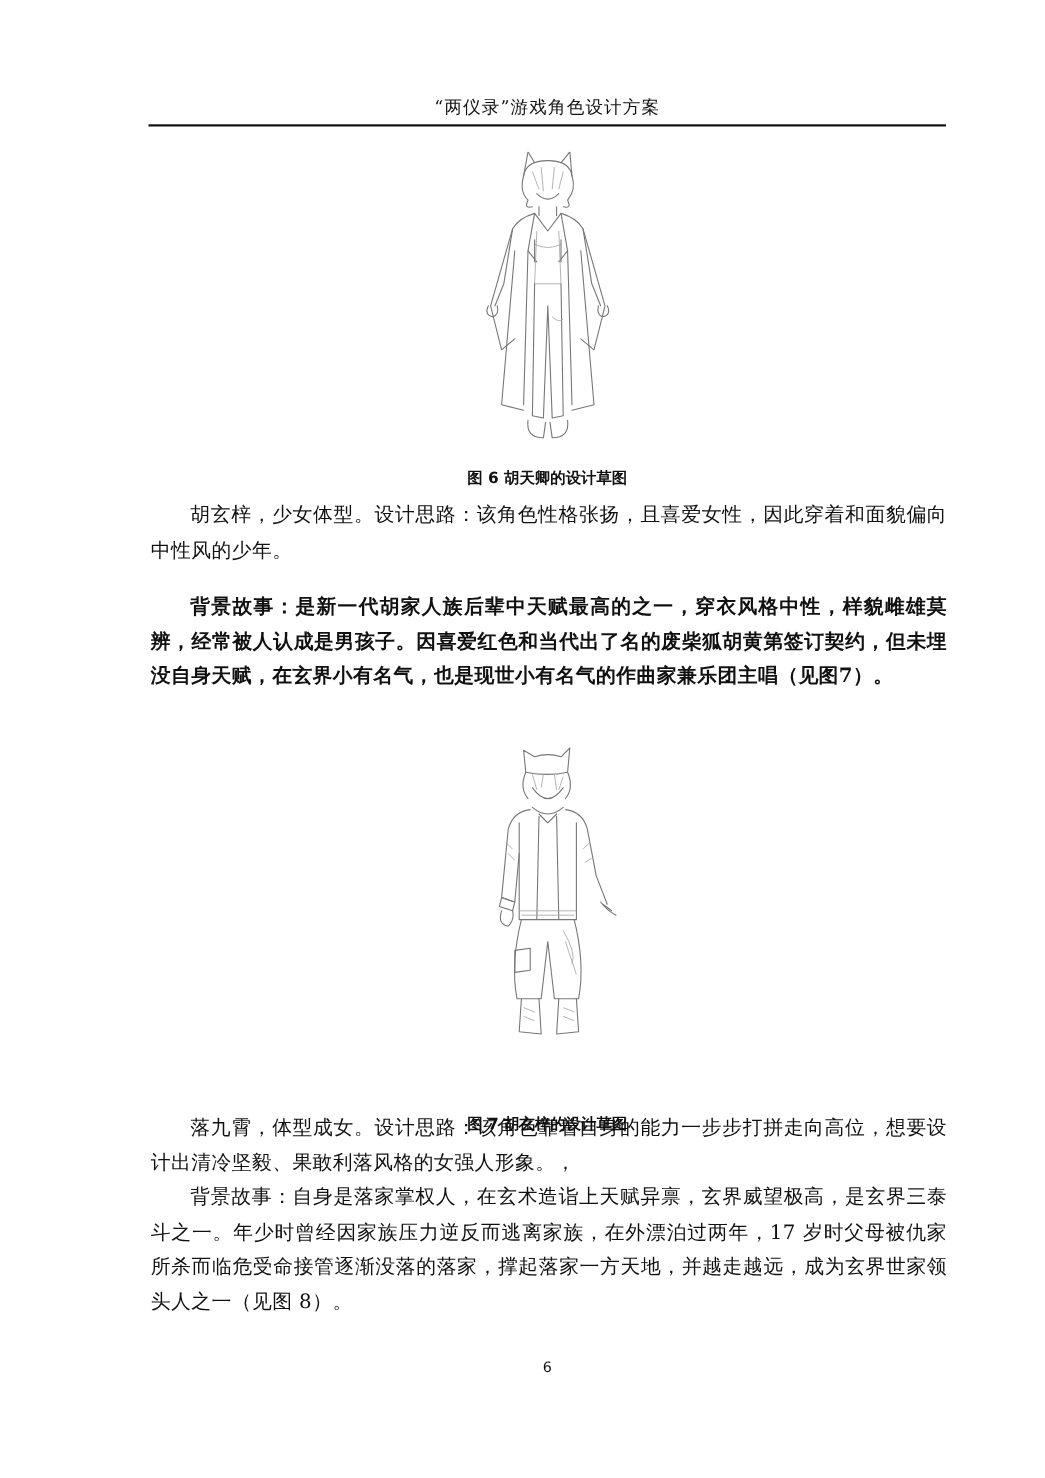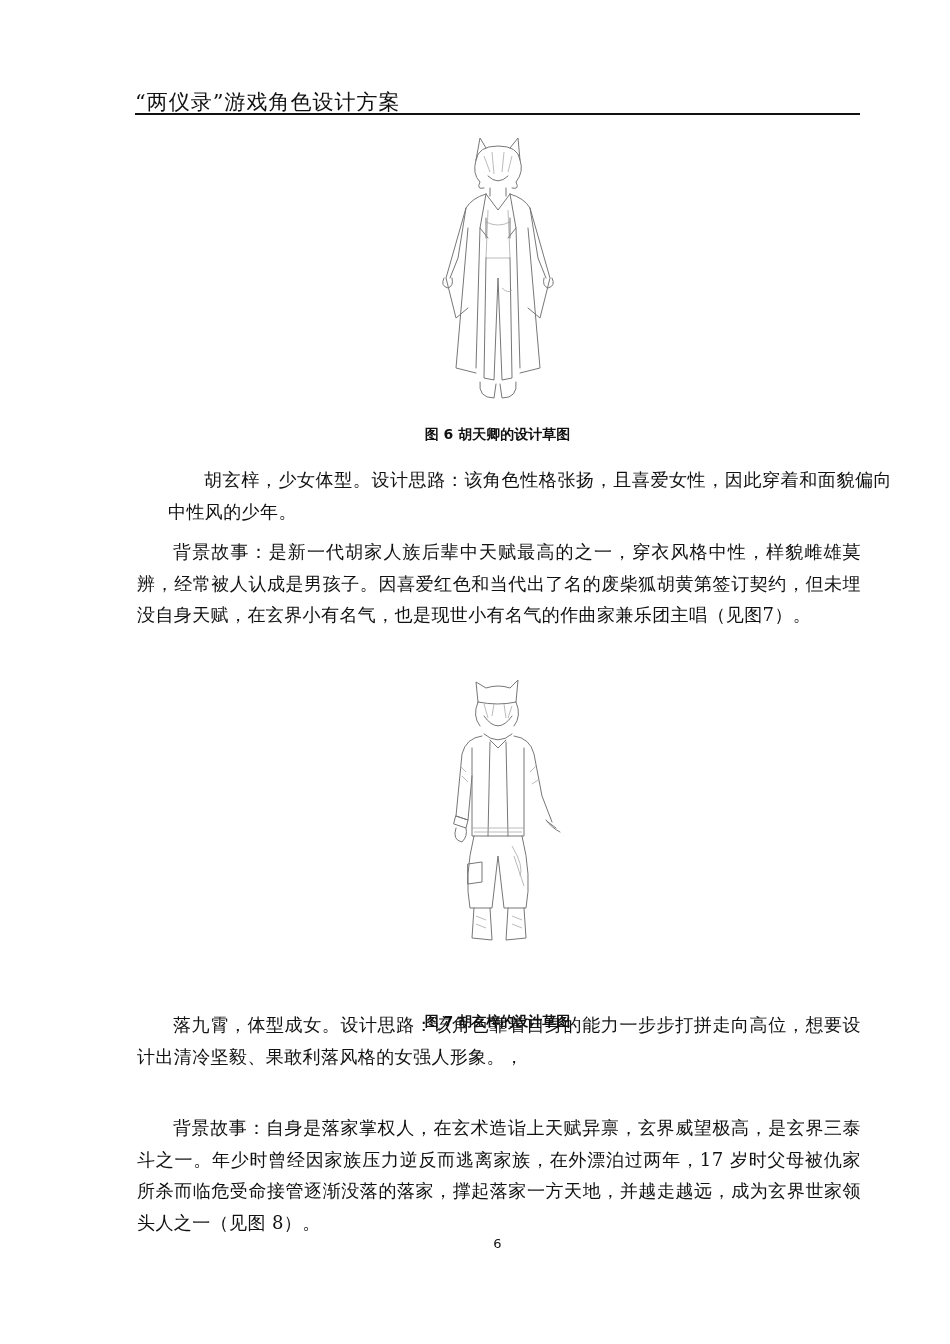--- a/index.html
+++ b/index.html
@@ -3,21 +3,21 @@
 <meta charset="utf-8">
 <style>
   html, body { margin: 0; padding: 0; background: #ffffff; }
   body {
     width: 950px; height: 1344px; position: relative; overflow: hidden;
     font-family: "DejaVu Serif", "Liberation Serif", serif;
     color: #111;
   }
   .header-title {
     position: absolute; left: 135px; width: 725px; top: 88px;
-    font-size: 21px; letter-spacing: 1px;
+    text-align: center; font-size: 16px; letter-spacing: 1px;
   }
   .header-rule {
     position: absolute; left: 135px; width: 725px; top: 113px;
     height: 0; border-top: 2px solid #111;
   }
   .figure {
     position: absolute; left: 135px; width: 725px;
     display: flex; justify-content: center;
   }
   .fig6 { top: 138px; height: 275px; }
@@ -28,24 +28,24 @@
     text-align: center; font-family: "DejaVu Sans", "Liberation Sans", sans-serif;
     font-size: 14px; font-weight: bold; color: #111;
   }
   .cap6 { top: 426px; text-align: center; }
   .cap7 { top: 1013px; }
   .para {
     position: absolute; left: 137px; width: 724px;
     font-size: 18px; line-height: 31.5px; text-indent: 36px;
     text-align: justify; letter-spacing: 0.4px;
   }
-  .p1 { top: 446px; margin-left: 31px; }
-  .p2 { top: 518px; }
+  .p1 { top: 435px; }
+  .p2 { top: 518px; font-weight: bold; }
   .p3 { top: 992px; font-family: Liberation Serif, serif; }
-  .p4 { top: 1094px; }
+  .p4 { top: 1055px; }
   .page-number {
     position: absolute; left: 135px; width: 725px; top: 1236px;
     text-align: center; font-size: 13px; font-family: "DejaVu Sans", "Liberation Sans", sans-serif;
   }
   .sketch { stroke: #777; fill: none; stroke-width: 1; stroke-linecap: round; stroke-linejoin: round; }
   .sketch-light { stroke: #aaa; fill: none; stroke-width: 0.8; }
 </style>
 </head>
 <body>
 

